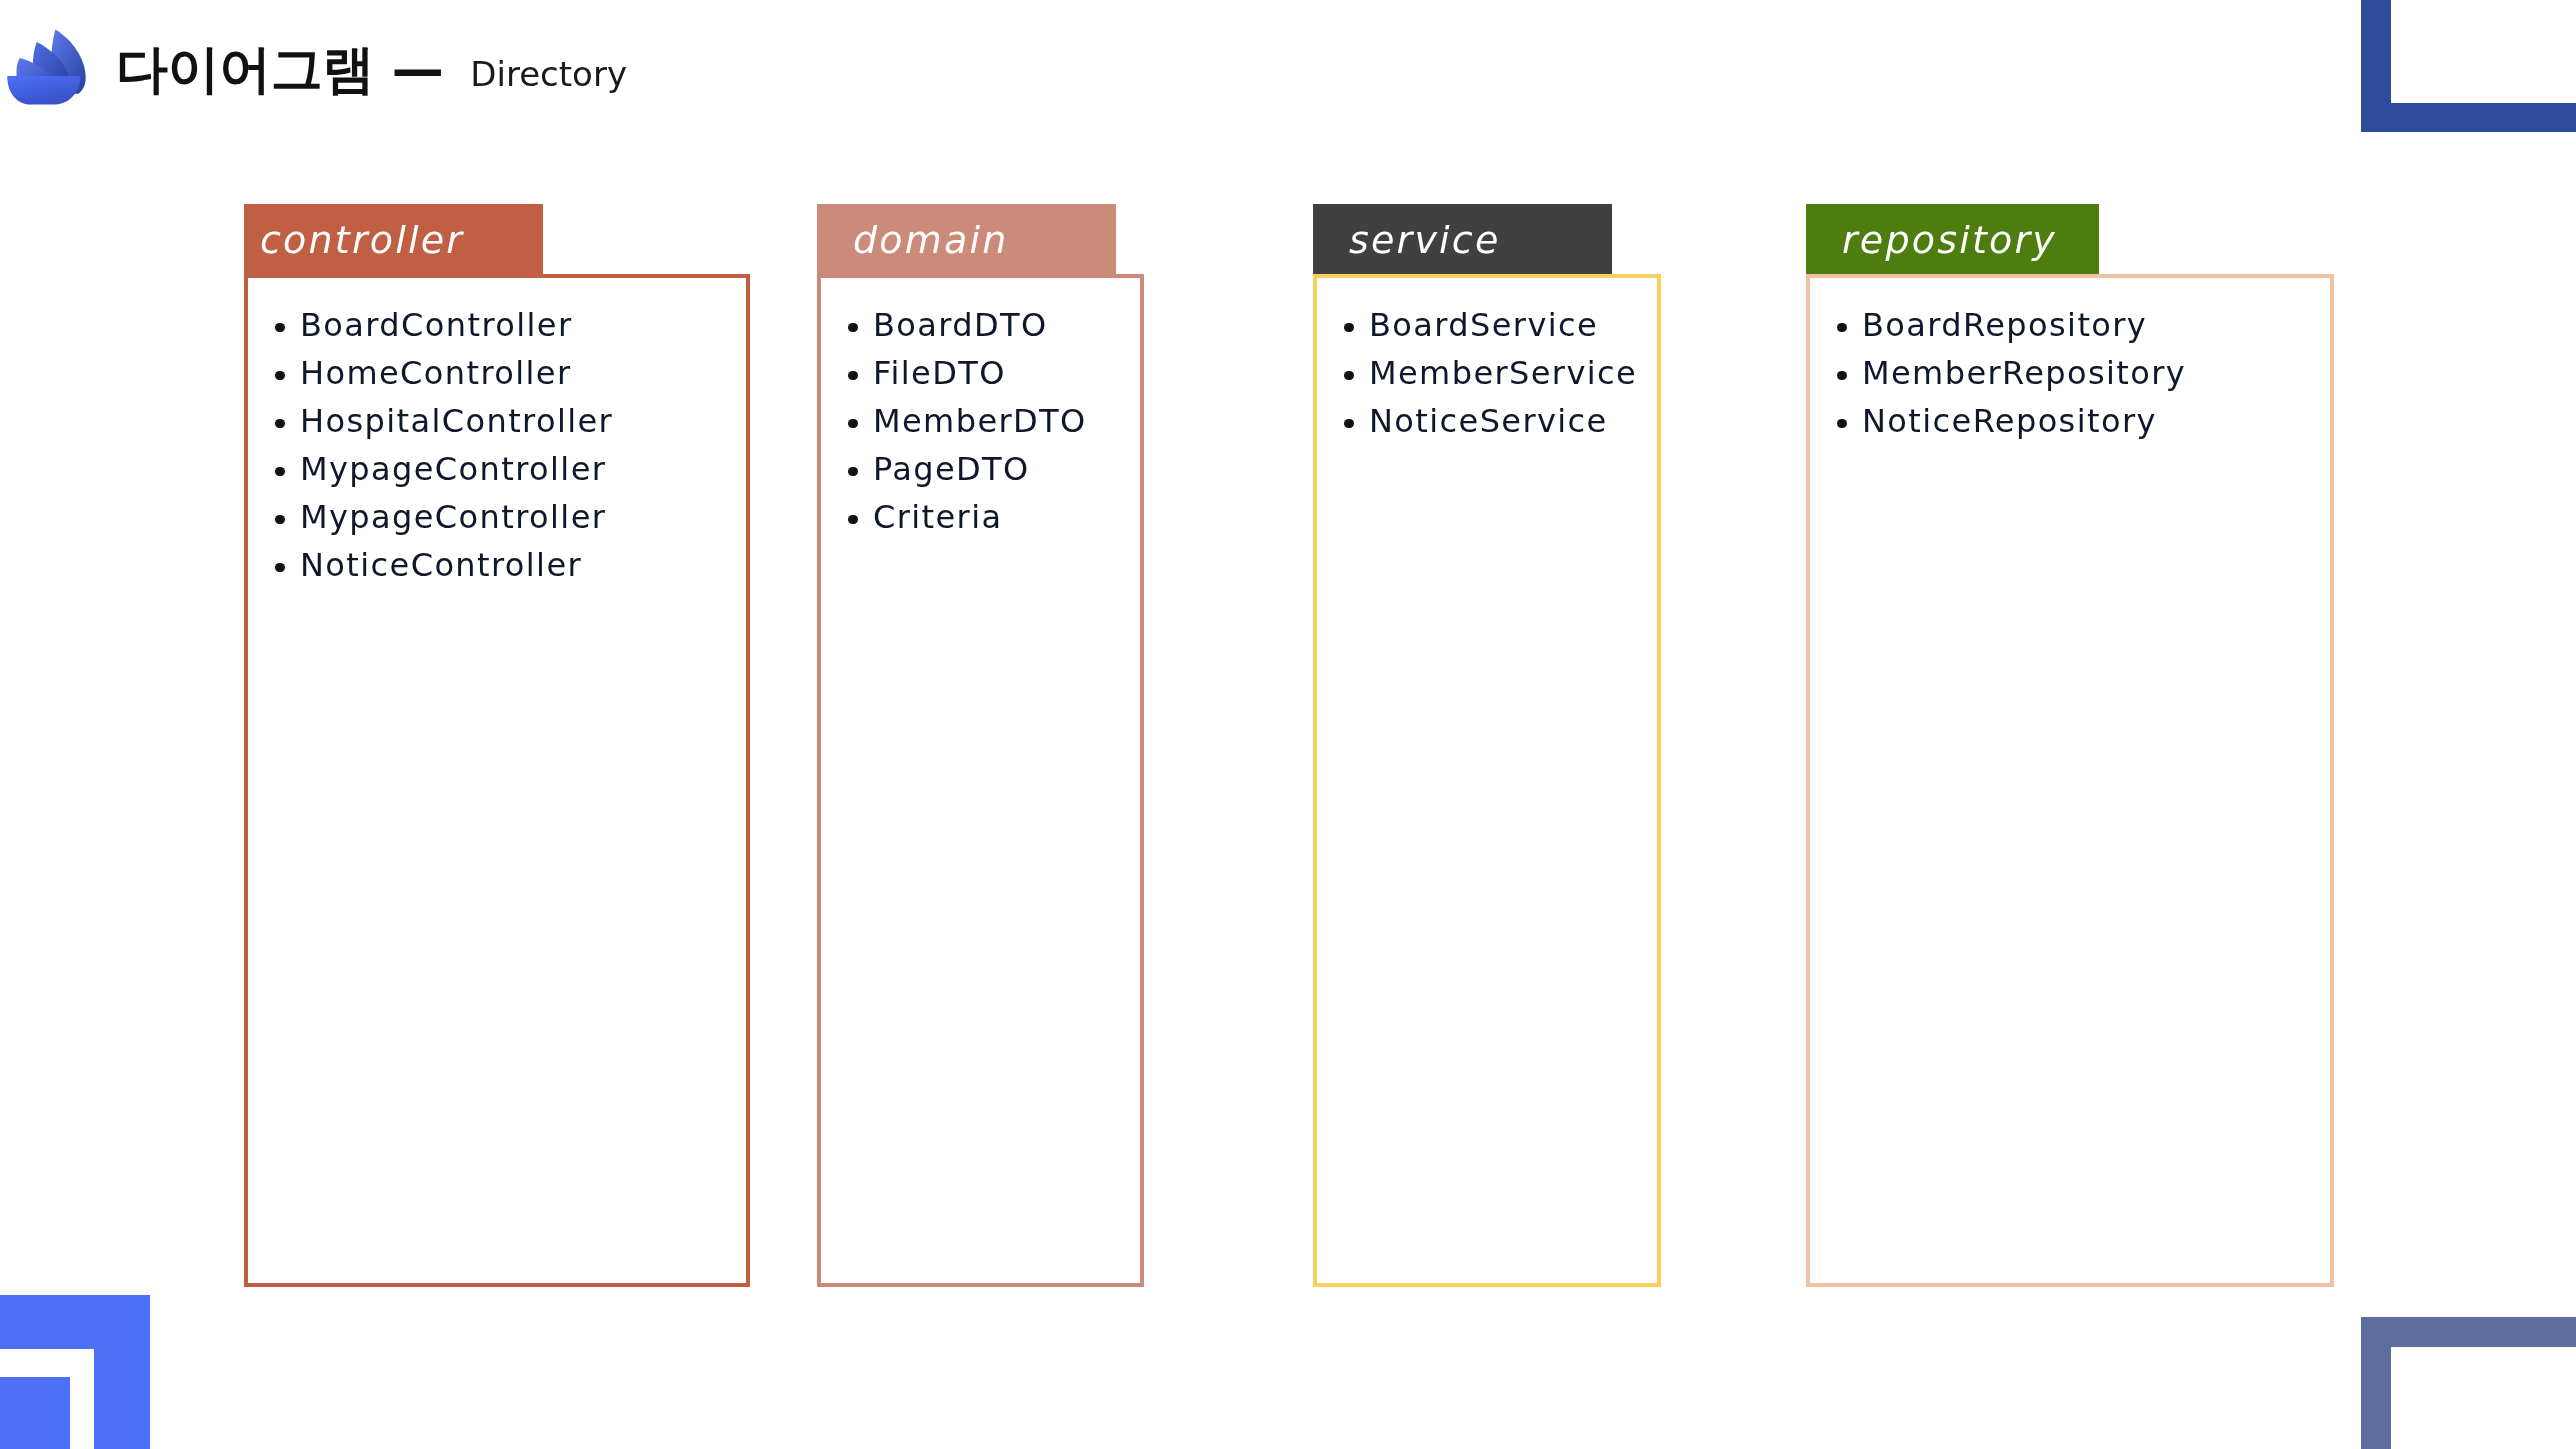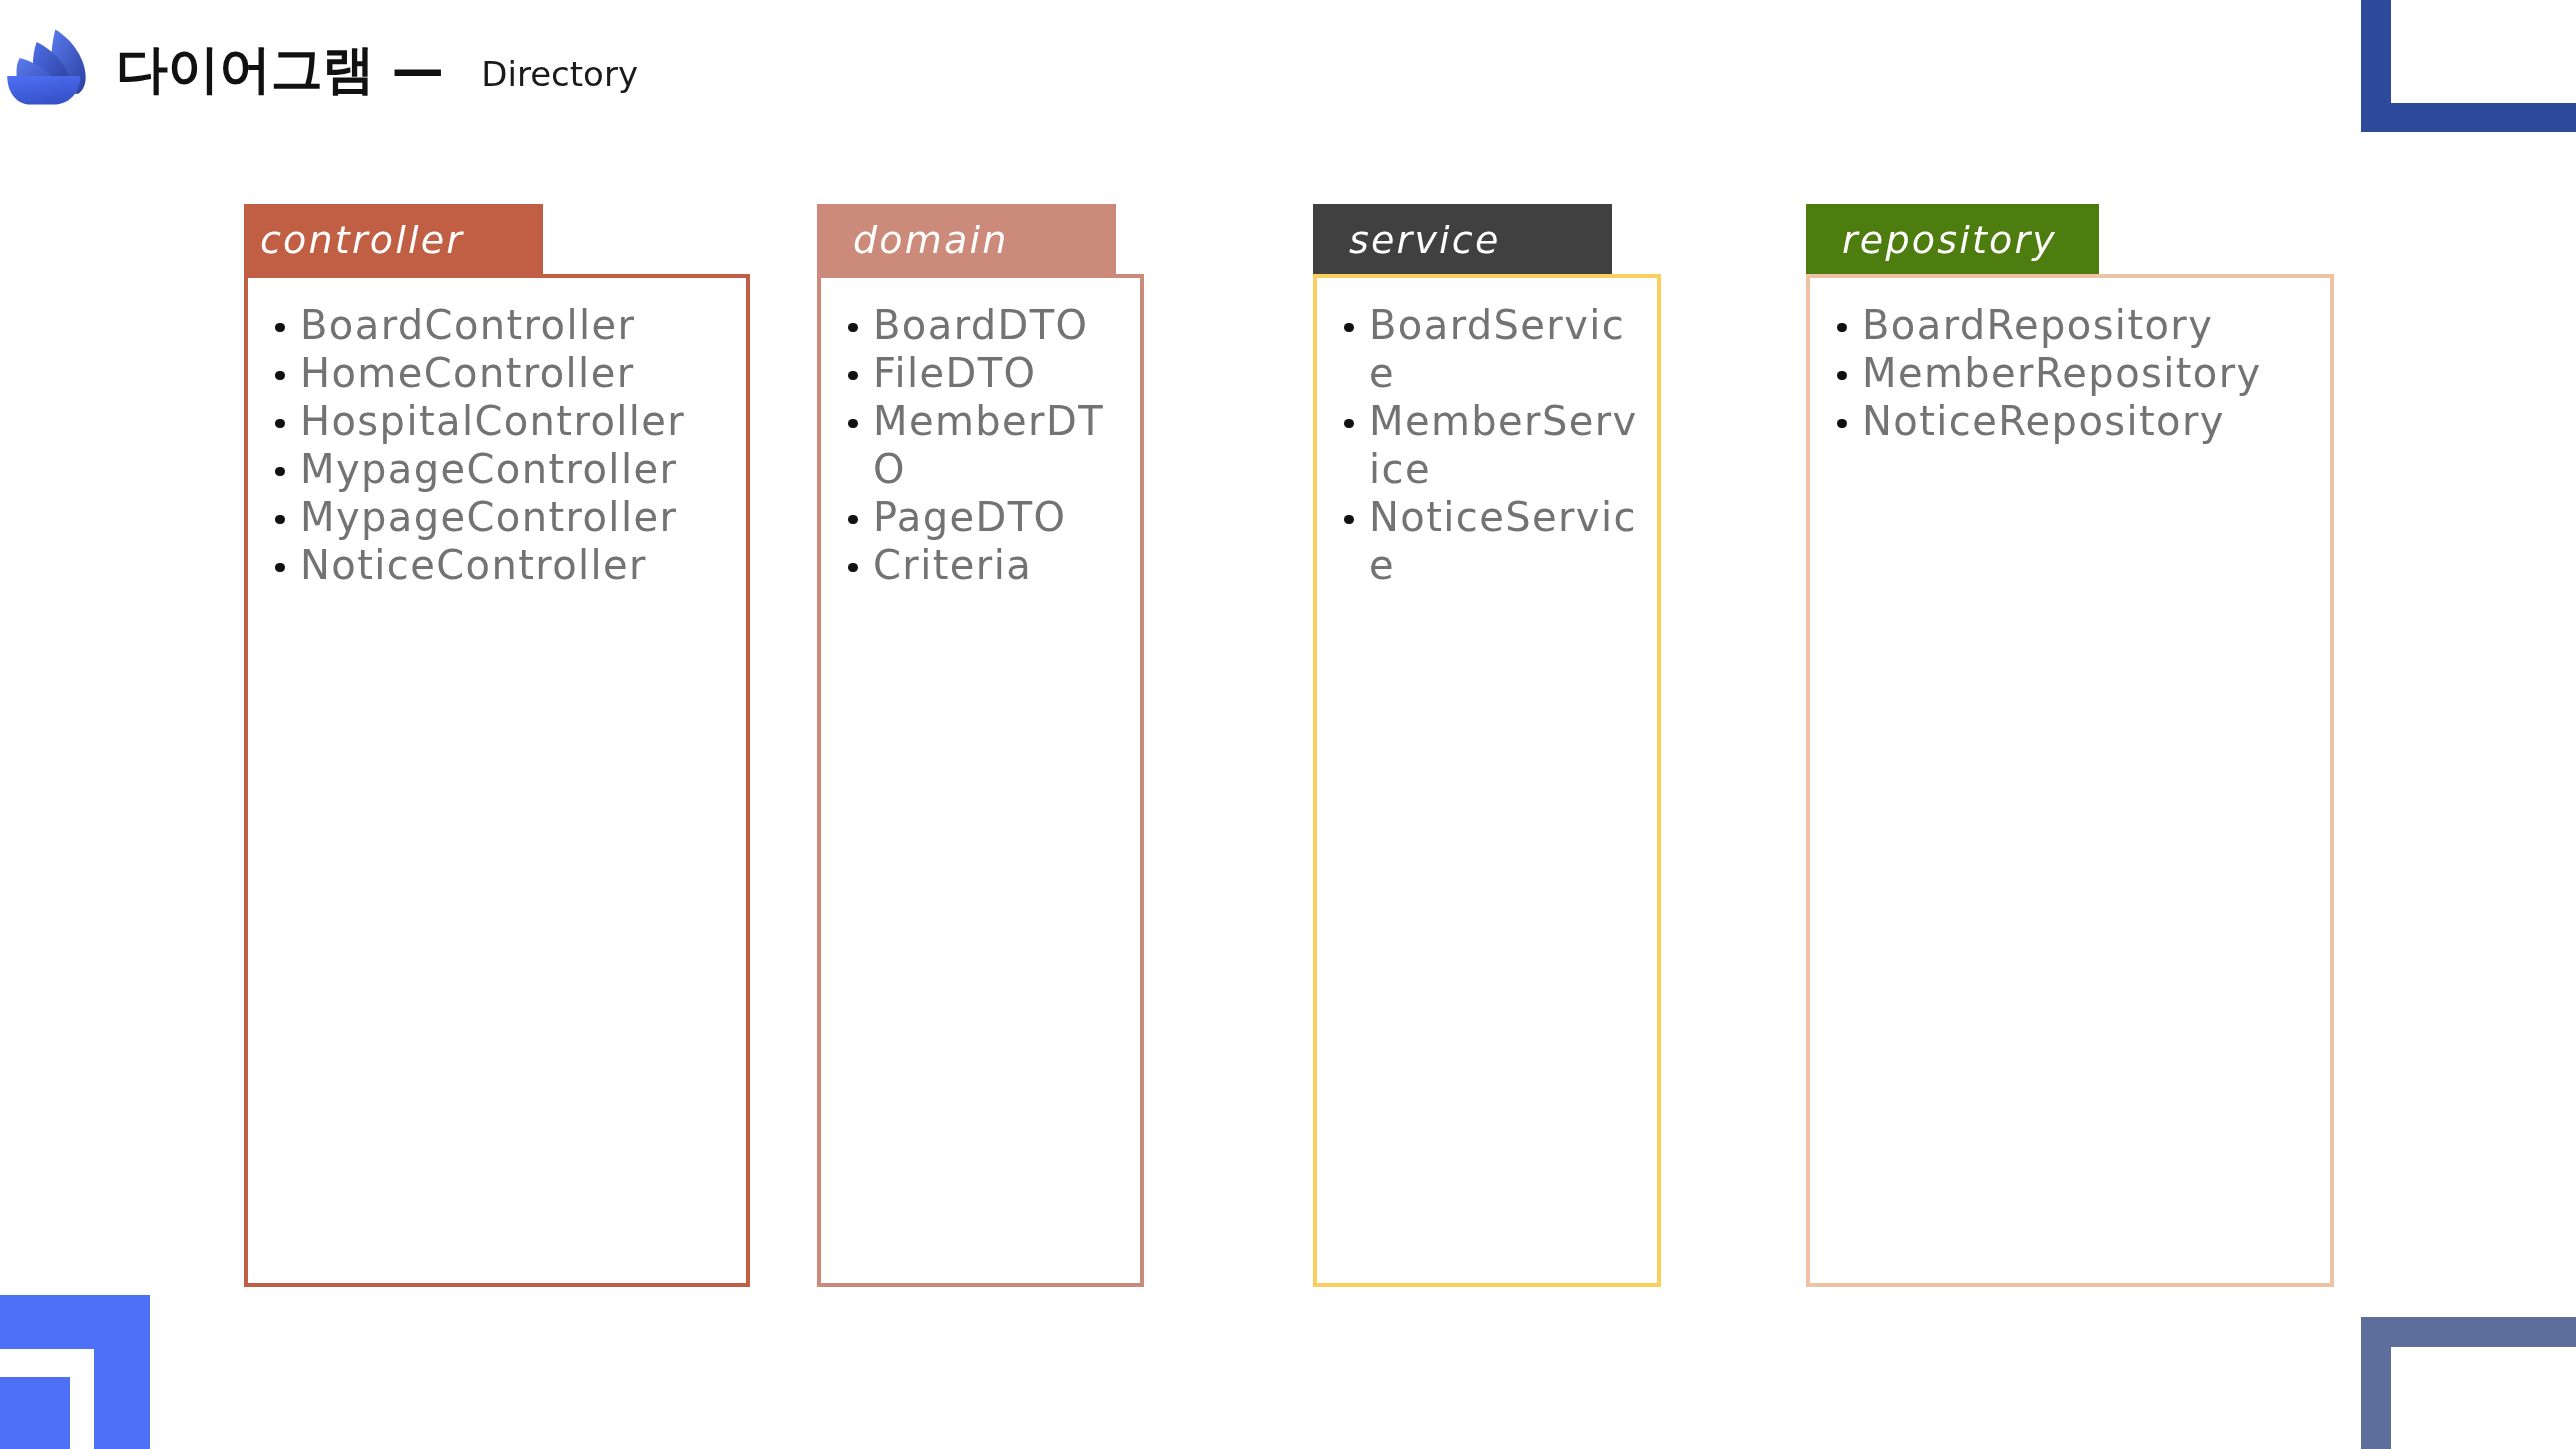--- a/index.html
+++ b/index.html
@@ -97,21 +97,21 @@
     white-space: nowrap;
     line-height: 1;
     position: relative;
     top: 1.8px;
   }
   #title-sub {
     font-size: 34px;
     font-weight: normal;
     color: #1a1a1a;
     white-space: nowrap;
-    margin-left: 38px;
+    margin-left: 27px;
     position: relative;
     top: 7.2px;
   }
 
   
   .package {
     position: absolute;
     top: 204px;
   }
   .package-tab {
@@ -144,22 +144,22 @@
     border-style: solid;
     border-width: 4.5px;
   }
   .package-list {
     margin: 0;
     padding: 23px 16px 0 52px;
     list-style: none;
   }
   .package-list li {
     position: relative;
-    font-size: 40px;
-    color: #737373;
+    font-size: 32px;
+    color: #0f172a;
     letter-spacing: 1.4px;
     line-height: 48px;
     word-break: break-word;
   }
   .package-list li::before {
     content: "";
     position: absolute;
     left: -25px;
     top: 21.5px;
     width: 9.8px;

